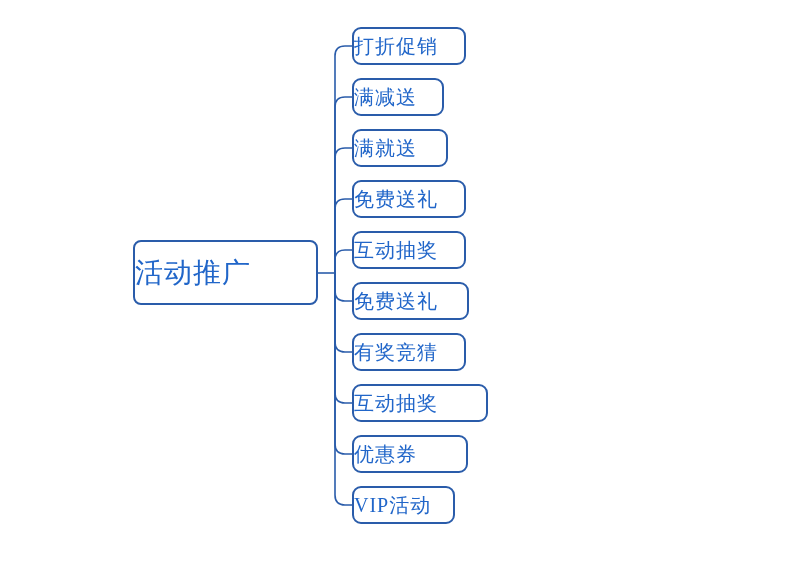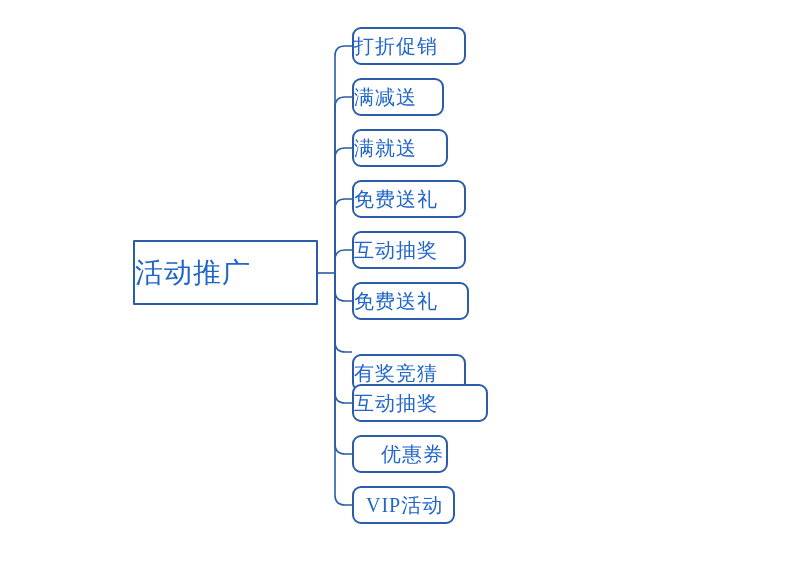--- a/index.html
+++ b/index.html
@@ -35,39 +35,39 @@
     justify-content: flex-start;
     border: 2px solid var(--border);
     background: var(--bg);
     color: var(--text);
     white-space: nowrap;
     letter-spacing: 1px;
   }
   .root-node {
     left: 133px; top: 240px;
     width: 185px; height: 65px;
-    border-radius: 1px;
+    border-radius: 8px;
     font-size: 28px;
   }
   .child {
     left: 352px;
     height: 38px;
     border-radius: 9px;
     font-size: 20px;
   }
   .c0 { top: 27px;  width: 114px; }
   .c1 { top: 78px;  width: 92px;  }
   .c2 { top: 129px; width: 96px;  }
   .c3 { top: 180px; width: 114px; }
   .c4 { top: 231px; width: 114px; }
   .c5 { top: 282px; width: 117px; }
-  .c6 { top: 333px; width: 114px; margin-top: 21px; }
+  .c6 { top: 333px; width: 114px; }
   .c7 { top: 384px; width: 136px; }
-  .c8 { top: 435px; width: 96px; padding-left: 27px;  }
-  .c9 { top: 486px; width: 103px; padding-left: 12px; }
+  .c8 { top: 435px; width: 116px;  }
+  .c9 { top: 486px; width: 103px; }
 </style>
 </head>
 <body>
 
 <div class="canvas">
 
   <svg class="connectors" viewBox="0 0 797 568" xmlns="http://www.w3.org/2000/svg">
     <path d="M318 273 H335"></path>
     <path d="M335 273 V56  Q335 46  345 46  H352"></path>
     <path d="M335 273 V107 Q335 97  345 97  H352"></path>

